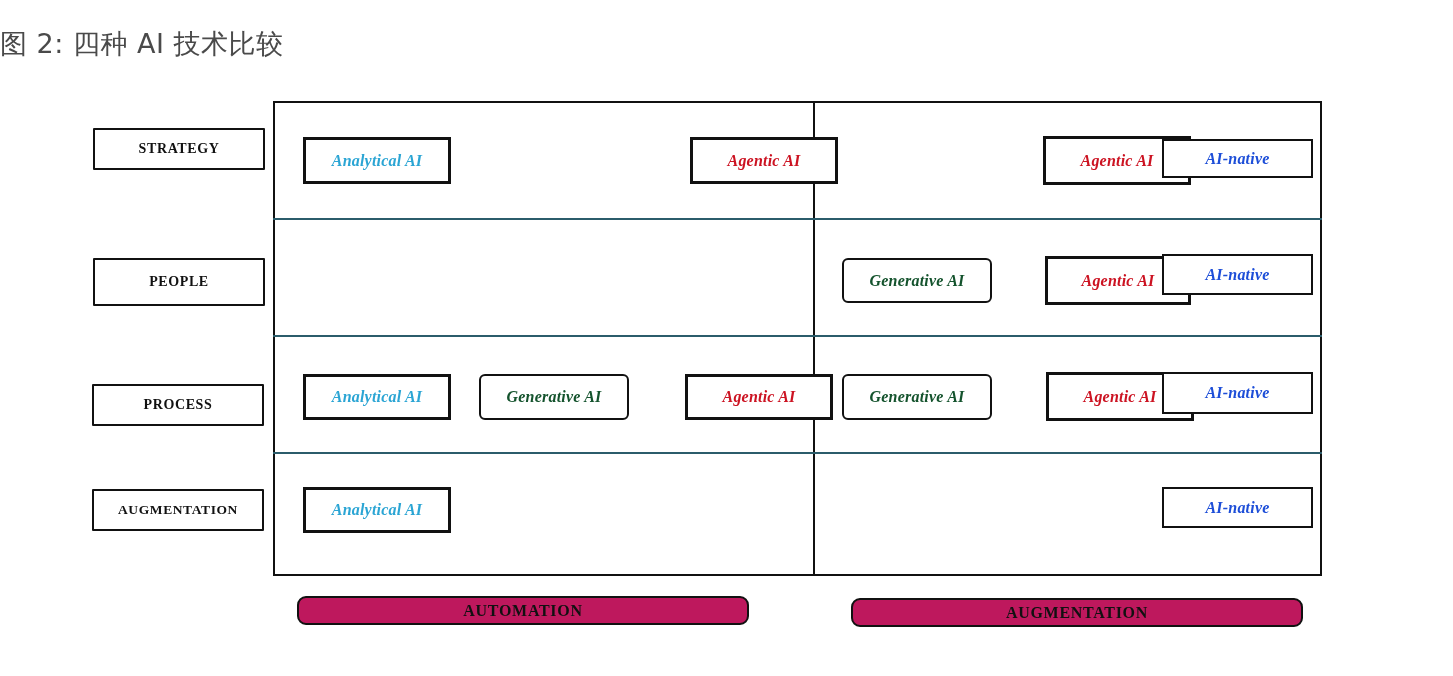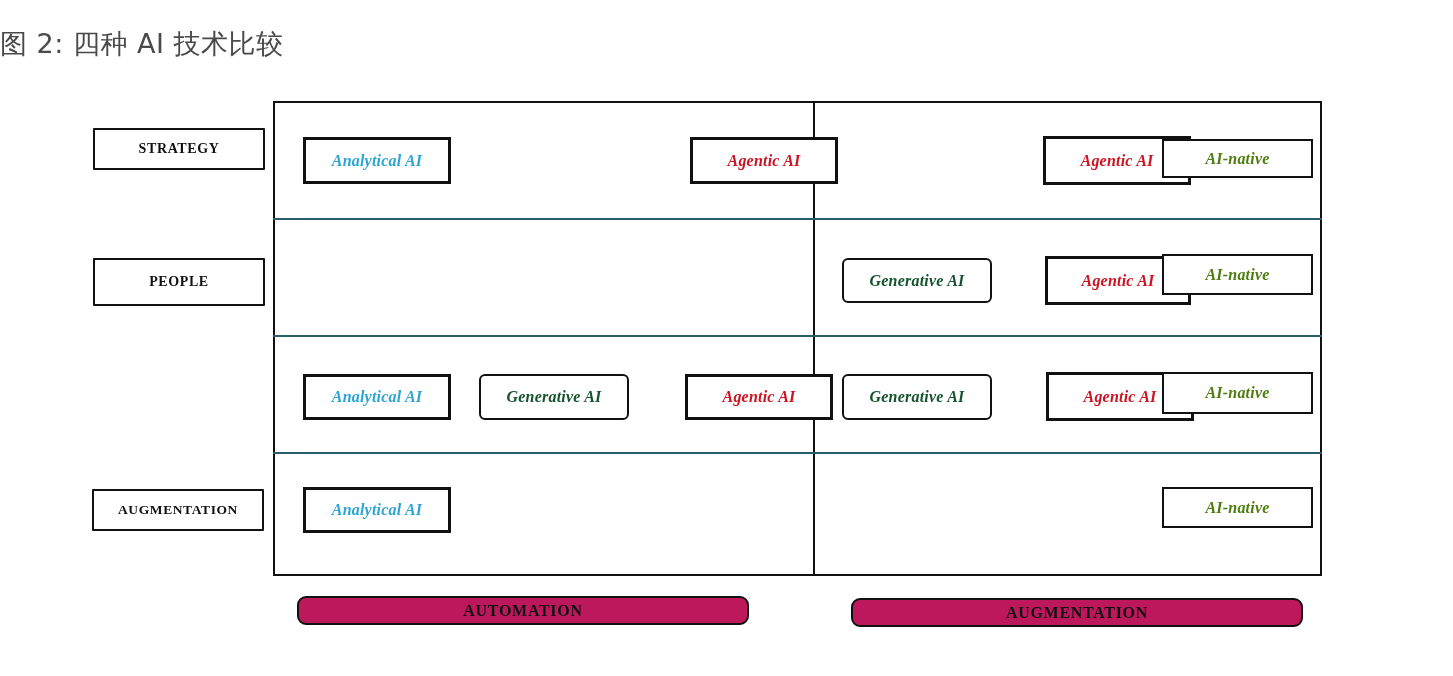--- a/index.html
+++ b/index.html
@@ -104,21 +104,21 @@
     font-weight: bold;
     font-size: 16px;
     white-space: nowrap;
     letter-spacing: 0.2px;
     font-style: italic;
   }
   .tech-box.thin { border-width: 2px; }
   .tech-box.analytical { color: #2ba5d4; }
   .tech-box.generative { color: #14532d; border-radius: 6px; }
   .tech-box.agentic    { color: #cc1322; margin-left: 40px; }
-  .tech-box.ainative   { color: #4d7c0f; }
+  .tech-box.ainative   { color: #1d4ed8; }
 
   
   .axis-pill {
     position: absolute;
     box-sizing: border-box;
     border: 2px solid #111111;
     border-radius: 9px;
     background: #be185d;
     display: flex;
     align-items: center;
@@ -145,20 +145,23 @@
   <div class="h-divider d1"></div>
   <div class="h-divider d2"></div>
   <div class="h-divider d3"></div>
 
   <div class="row-label r0">
     <span>STRATEGY</span>
   </div>
   <div class="row-label r1">
     <span>PEOPLE</span>
   </div>
+  <div class="row-label r2">
+    <span>PROCESS</span>
+  </div>
   <div class="row-label r3">
     <span>AUGMENTATION</span>
   </div>
 
   <div class="tech-box analytical" style="left:303px; top:137px; width:148px; height:47px;">Analytical AI</div>
 
   <div class="tech-box agentic" style="left:650px; top:137px; width:148px; height:47px;">Agentic AI</div>
 
   <div class="tech-box agentic" style="left:1003px; top:136px; width:148px; height:49px;">Agentic AI</div>
 

